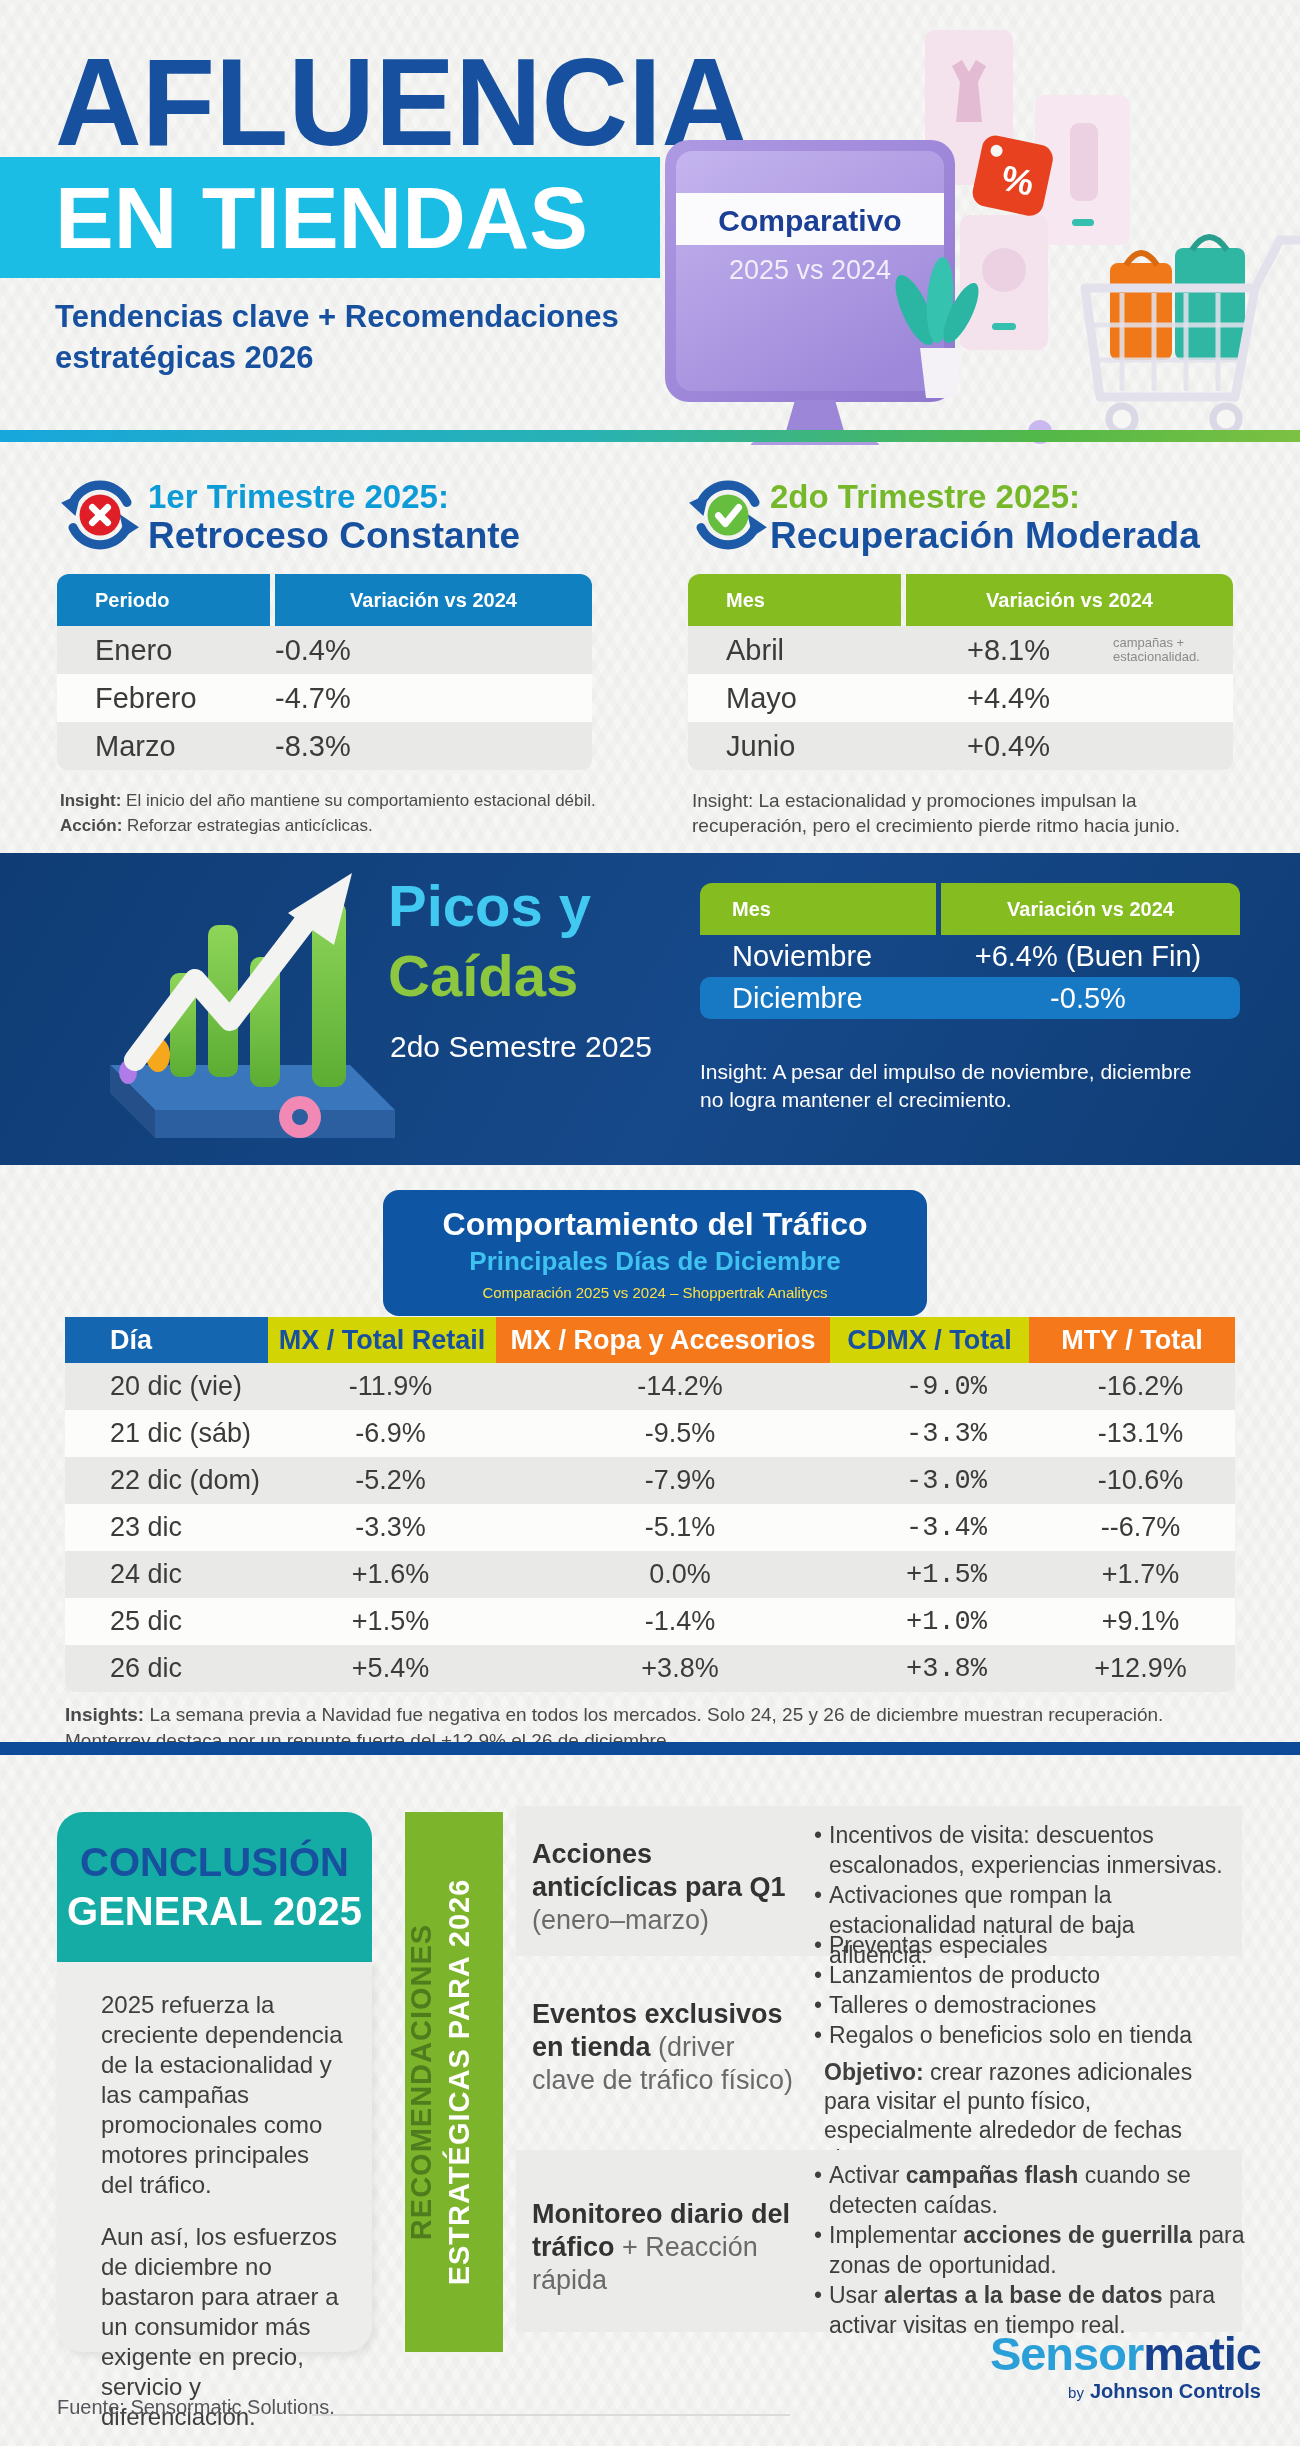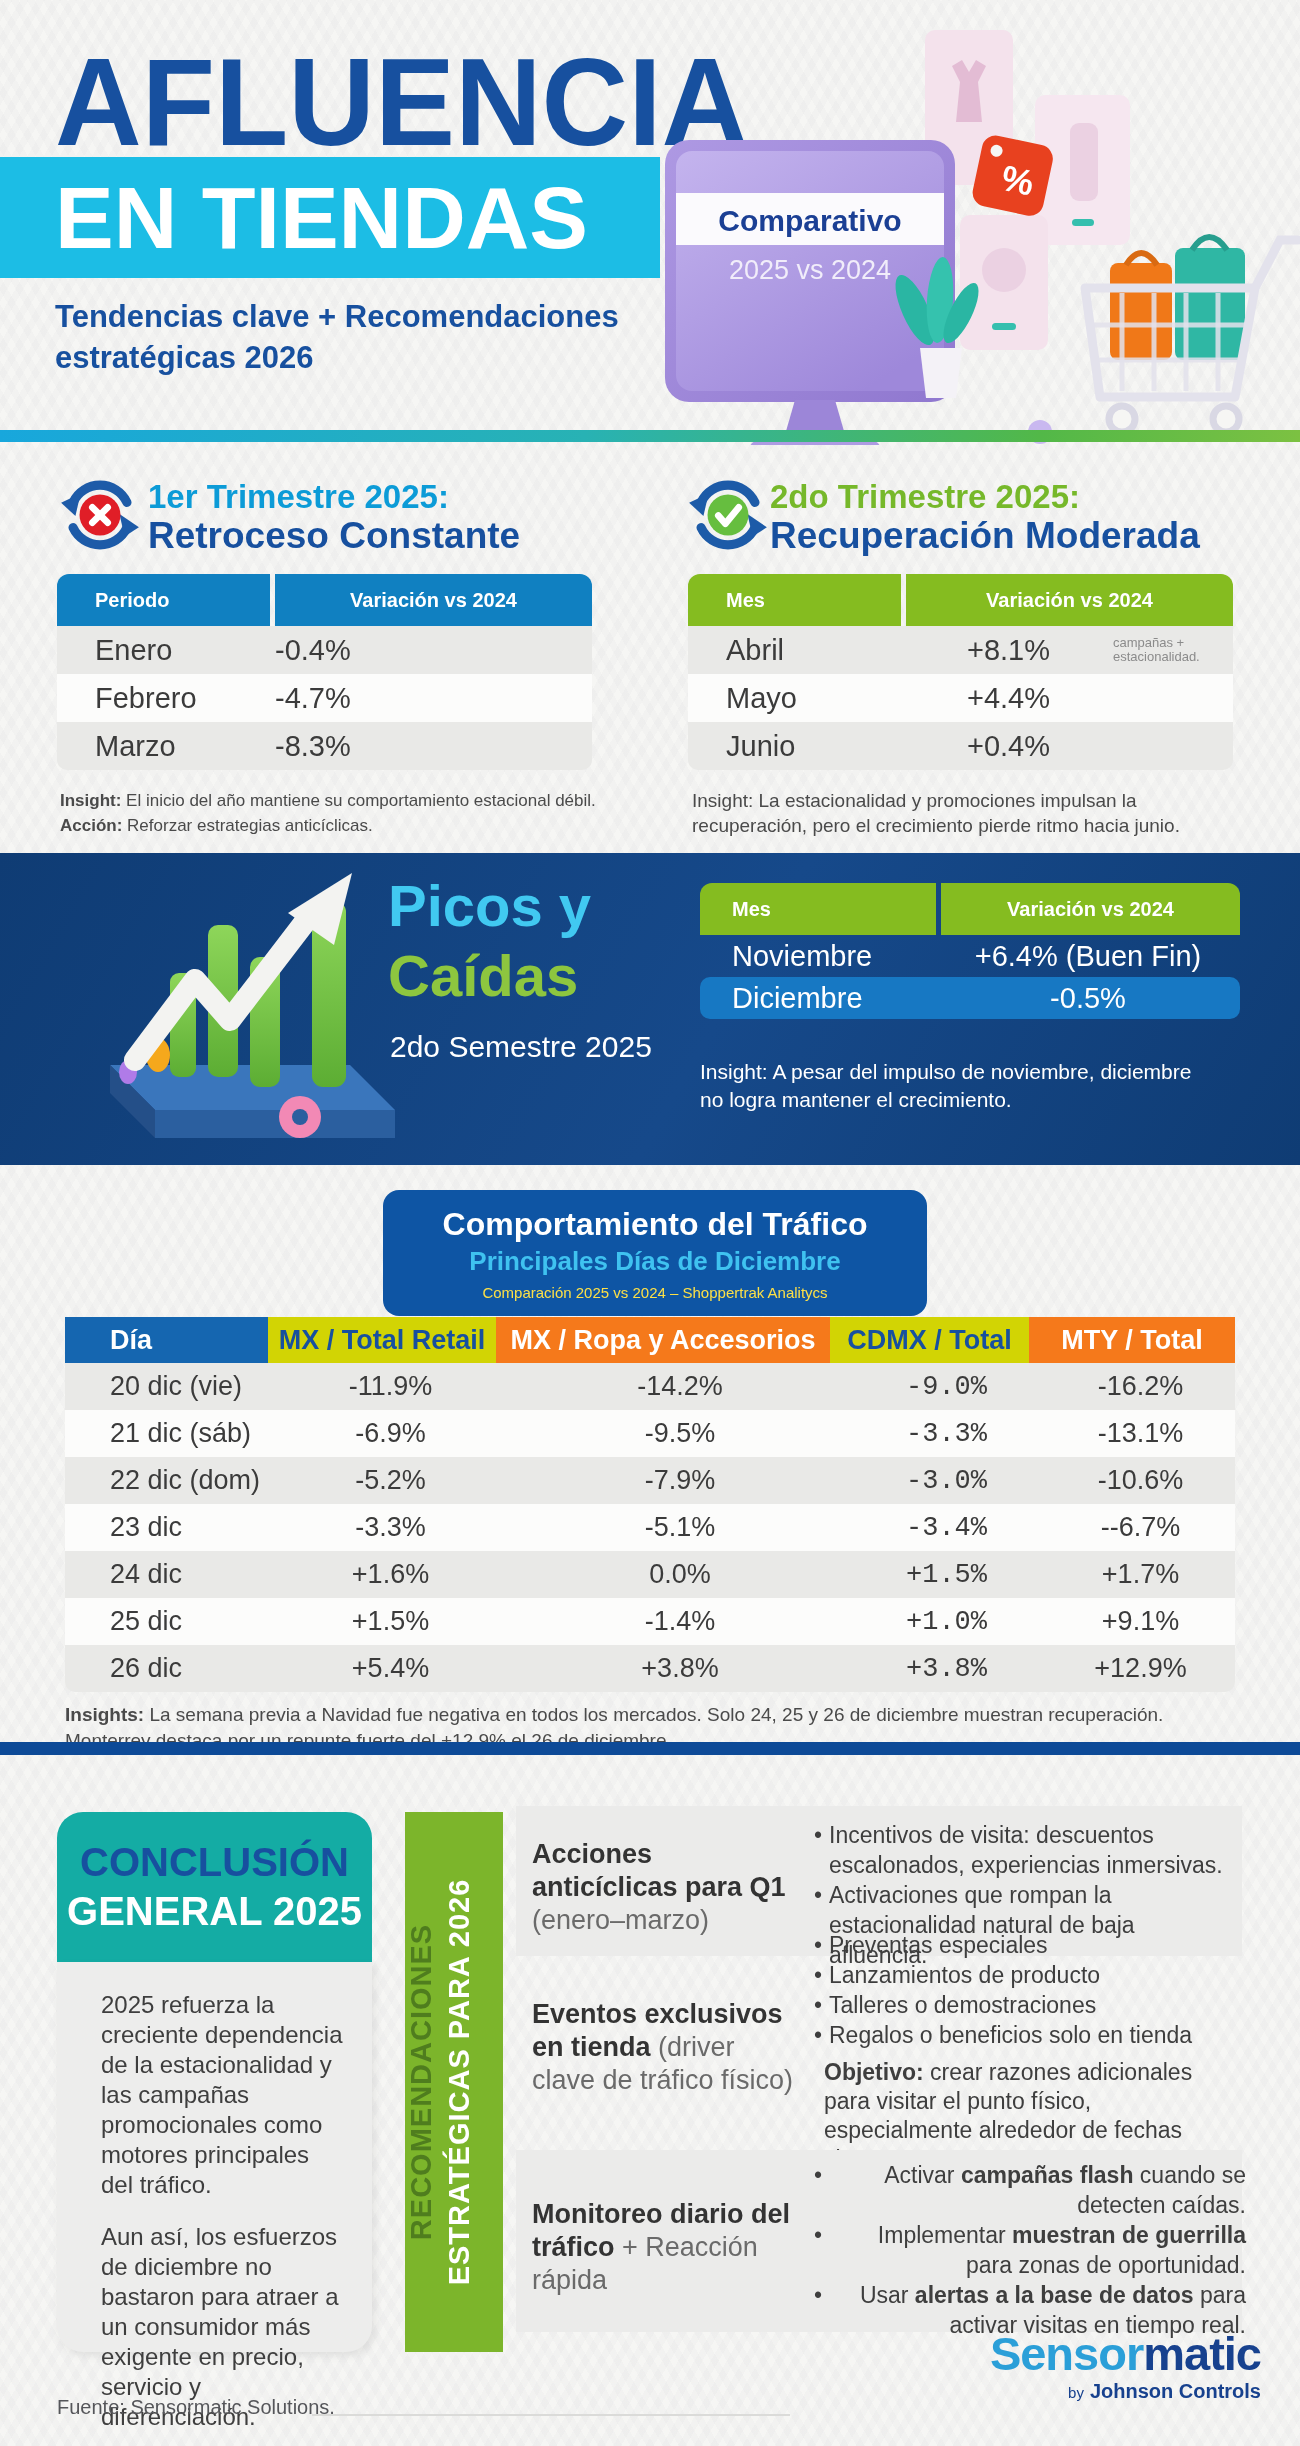--- a/index.html
+++ b/index.html
@@ -116,21 +116,21 @@
   .rt1{left:532px;top:1838px;width:256px;}
   .rt2{left:532px;top:1998px;width:264px;}
   .rt3{left:532px;top:2198px;width:272px;}
 
   ul.blist{list-style:none;margin:0;padding:0;}
   ul.blist li{position:relative;padding-left:17px;font-size:23px;line-height:30px;color:#3E3E3E;}
   ul.blist li::before{content:"\2022";position:absolute;left:2px;}
   ul.blist .b{font-weight:bold;}
   .bl1{left:812px;top:1820px;width:424px;}
   .bl2{left:812px;top:1930px;width:434px;}
-  .bl3{left:812px;top:2160px;width:434px;text-align:right;}
+  .bl3{left:812px;top:2160px;width:434px;}
   .objetivo{left:824px;top:2058px;width:420px;font-size:23px;line-height:29px;color:#3E3E3E;}
   .objetivo .b{font-weight:bold;}
 
   
   .fuente{left:57px;top:2396px;font-size:20px;color:#55565A;}
   .divline{left:312px;top:2414px;width:478px;height:2px;background:#DBDBD9;}
   .logo{right:39px;top:2330px;text-align:right;}
   .logo .word{font-size:47px;font-weight:bold;line-height:48px;letter-spacing:-1px;}
   .logo .word .p1{color:#2B9FD8;}
   .logo .word .p2{color:#17418E;}
@@ -442,21 +442,21 @@
       <li><span>Lanzamientos de producto</span></li>
       <li><span>Talleres o demostraciones</span></li>
       <li><span>Regalos o beneficios solo en tienda</span></li>
     </ul>
   <div class="abs objetivo"><span class="b">Objetivo: </span><span>crear razones adicionales para visitar el punto físico, especialmente alrededor de fechas clave.</span></div>
 
   <div class="abs grayblock gb3"></div>
   <div class="abs rec-title rt3"><span class="b">Monitoreo diario del tráfico</span><span> + Reacción rápida</span></div>
   <ul class="abs blist bl3">
       <li><span>Activar </span><span class="b">campañas flash</span><span> cuando se detecten caídas.</span></li>
-      <li><span>Implementar </span><span class="b">muestran de guerrilla</span><span> para zonas de oportunidad.</span></li>
+      <li><span>Implementar </span><span class="b">acciones de guerrilla</span><span> para zonas de oportunidad.</span></li>
       <li><span>Usar </span><span class="b">alertas a la base de datos</span><span> para activar visitas en tiempo real.</span></li>
     </ul>
 
   <div class="abs fuente">Fuente: Sensormatic Solutions.</div>
   <div class="abs divline"></div>
   <div class="abs logo">
     <div class="word">
       <span class="p1">Sensor</span><span class="p2">matic</span>
     </div>
     <div class="byline">

